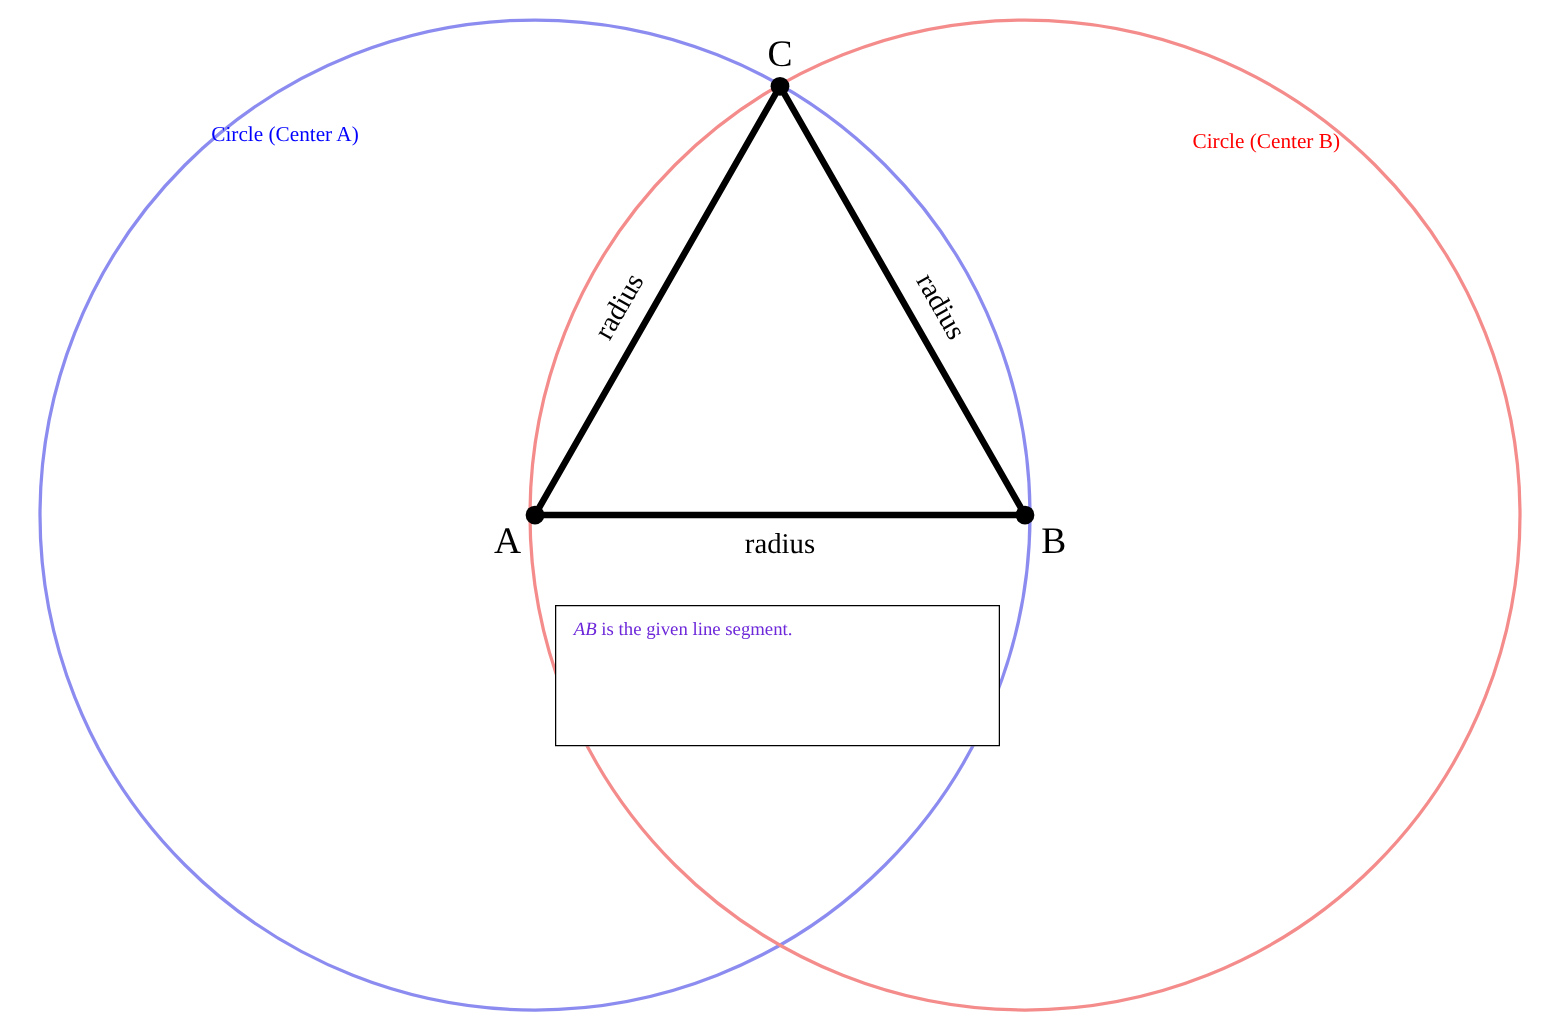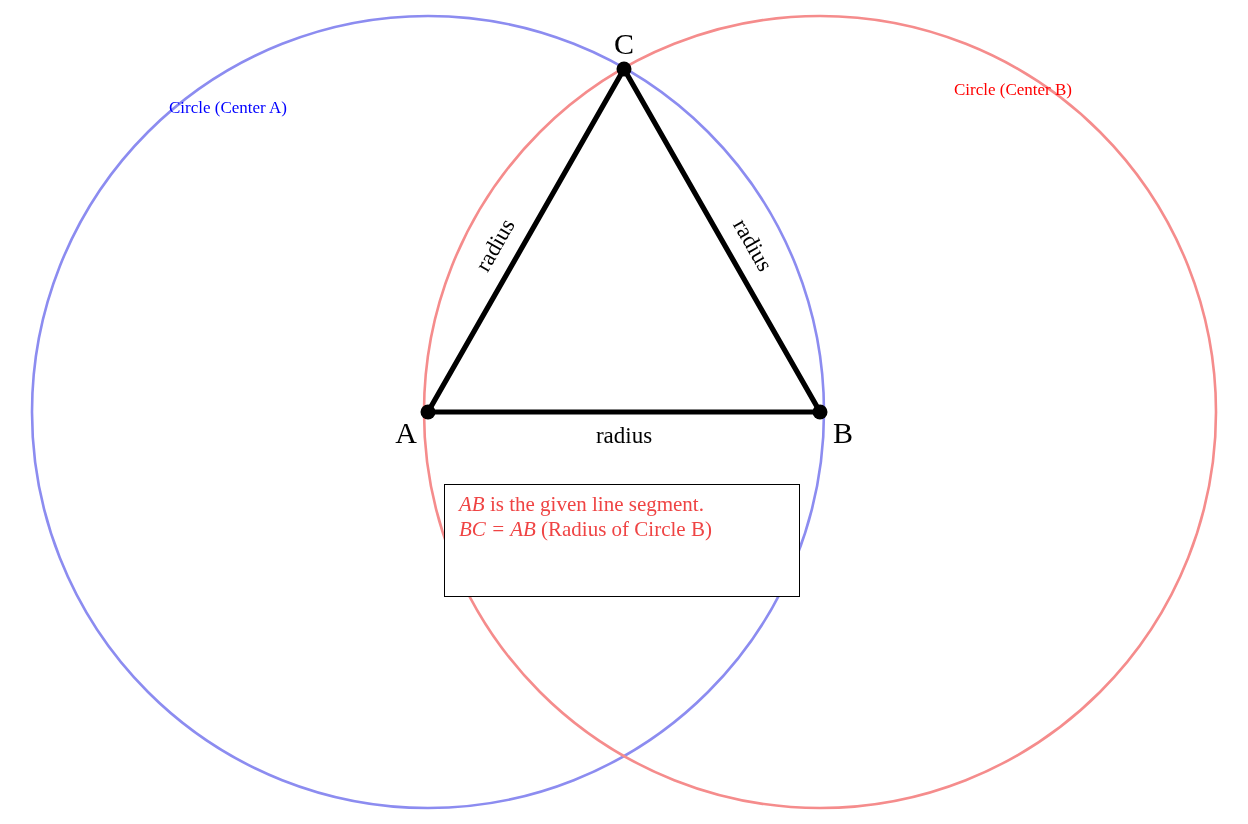--- a/index.html
+++ b/index.html
@@ -55,23 +55,23 @@
     left: 444px;
     top: 484px;
     width: 356px;
     height: 113px;
     border: 1.4px solid #000000;
     background: #ffffff;
     box-sizing: border-box;
     padding: 7px 12px 0 14px;
   }
   .proof-line {
-    font-size: 21px;
+    font-size: 15px;
     line-height: 25px;
-    color: #ef4444;
+    color: #6d28d9;
     white-space: nowrap;
   }
   .proof-line i {
     font-style: italic;
   }
 </style>
 </head>
 <body>
 
 <div id="stage">
@@ -80,36 +80,33 @@
     <circle id="circle-a" fill="none" stroke-width="2.6" cx="428" cy="412" r="396" stroke="#8c8cf0"></circle>
     <circle id="circle-b" fill="none" stroke-width="2.6" cx="820" cy="412" r="396" stroke="#f58c8c"></circle>
     <polygon id="triangle" fill="none" stroke-width="5.2" stroke-linejoin="miter" points="428,412 820,412 624,69" stroke="#000000"></polygon>
     <circle id="dot-a" r="7.5" cx="428" cy="412" fill="#000000"></circle>
     <circle id="dot-b" r="7.5" cx="820" cy="412" fill="#000000"></circle>
     <circle id="dot-c" r="7.5" cx="624" cy="69" fill="#000000"></circle>
   </svg>
 
   <div class="lbl circle-label" id="legend-a" style="color: rgb(0, 0, 255); left: 228px; top: 107px; transform: translate(-50%, -50%);">Circle (Center A)</div>
 
-  <div class="lbl circle-label" id="legend-b" style="color: rgb(255, 0, 0); left: 1013px; top: 89px; transform: translate(-50%, -50%);">Circle (Center B)</div>
+  <div class="lbl circle-label" id="legend-b" style="color: rgb(255, 0, 0); left: 1013px; top: 113px; transform: translate(-50%, -50%);">Circle (Center B)</div>
 
   <div class="lbl vertex-label" id="vlabel-a" style="left: 406px; top: 433px; transform: translate(-50%, -50%);">A</div>
 
   <div class="lbl vertex-label" id="vlabel-b" style="left: 843px; top: 433px; transform: translate(-50%, -50%);">B</div>
 
   <div class="lbl vertex-label" id="vlabel-c" style="left: 624px; top: 44px; transform: translate(-50%, -50%);">C</div>
 
   <div class="lbl side-label rot-left" id="side-ac" style="left: 495px; top: 245px; transform: translate(-50%, -50%) rotate(-60.3deg);">radius</div>
 
   <div class="lbl side-label rot-right" id="side-bc" style="left: 753px; top: 245px; transform: translate(-50%, -50%) rotate(60.3deg);">radius</div>
 
   <div class="lbl side-label flat" id="side-ab" style="left: 624px; top: 435px; transform: translate(-50%, -50%) rotate(0deg);">radius</div>
 
   <div id="proof-box" style="border-color: rgb(0, 0, 0);">
     <div class="proof-line">
       <i>AB</i><span> is the given line segment.</span>
     </div>
-    <div class="proof-line">
-      <i>BC = AB</i><span> (Radius of Circle B)</span>
-    </div>
   </div>
 
 </div>
 
 </body></html>

